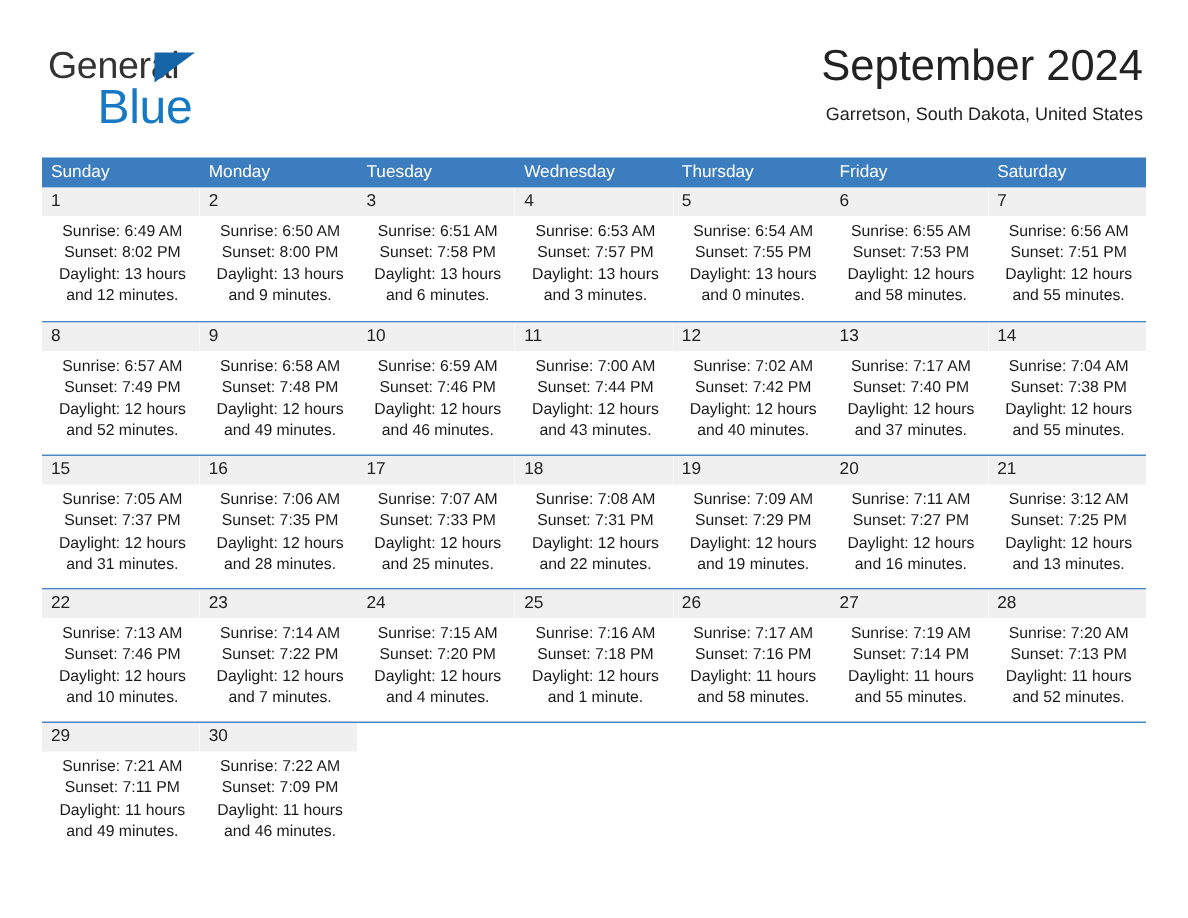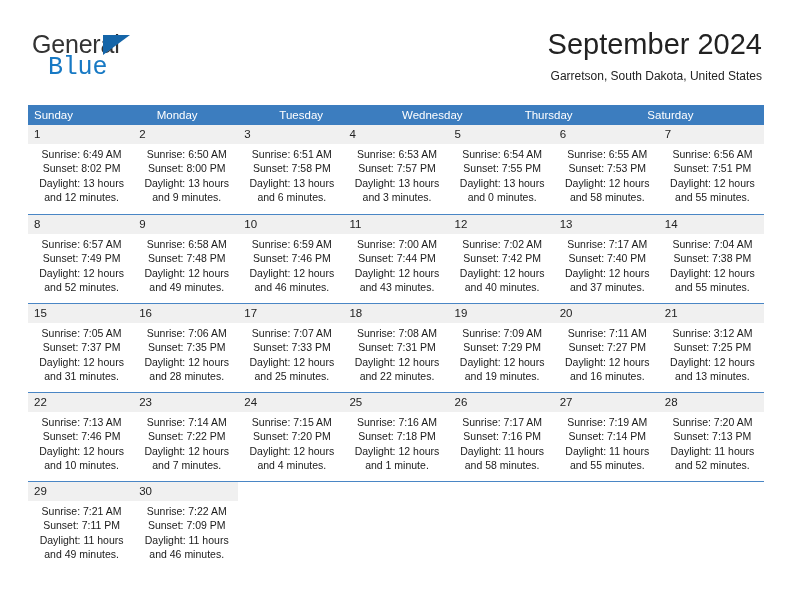--- a/index.html
+++ b/index.html
@@ -53,26 +53,26 @@
     position: absolute;
     left: 71px;
     top: 3px;
     width: 0;
     height: 0;
     border-left: 27px solid #1565a8;
     border-bottom: 20px solid transparent;
   }
   .logo-blue {
     position: absolute;
-    left: 16px;
+    left: 33px;
     top: 23px;
-    font-size: 25px;
+    font-size: 32px;
     letter-spacing: -0.2px;
     color: #1779c4;
-    font-family: Liberation Mono, monospace;
+    font-family: Liberation Sans, sans-serif;
   }
 
   .titles {
     position: absolute;
     right: 0;
     top: 0;
     text-align: right;
   }
   .cal-title {
     font-size: 29px;
@@ -174,20 +174,21 @@
 
   </div>
 
   <div class="calendar">
     <div class="weekdays">
         <div class="weekday">Sunday</div>
         <div class="weekday">Monday</div>
         <div class="weekday">Tuesday</div>
         <div class="weekday">Wednesday</div>
         <div class="weekday">Thursday</div>
+        <div class="weekday">Friday</div>
         <div class="weekday">Saturday</div>
       </div>
     <div id="weeks-container">
         <div class="week">
           <div class="day filled">
             <div class="daynum">1</div>
             <div class="daybody">
               <div class="dayline">Sunrise: 6:49 AM</div>
               <div class="dayline">Sunset: 8:02 PM</div>
               <div class="dayline">Daylight: 13 hours</div>

